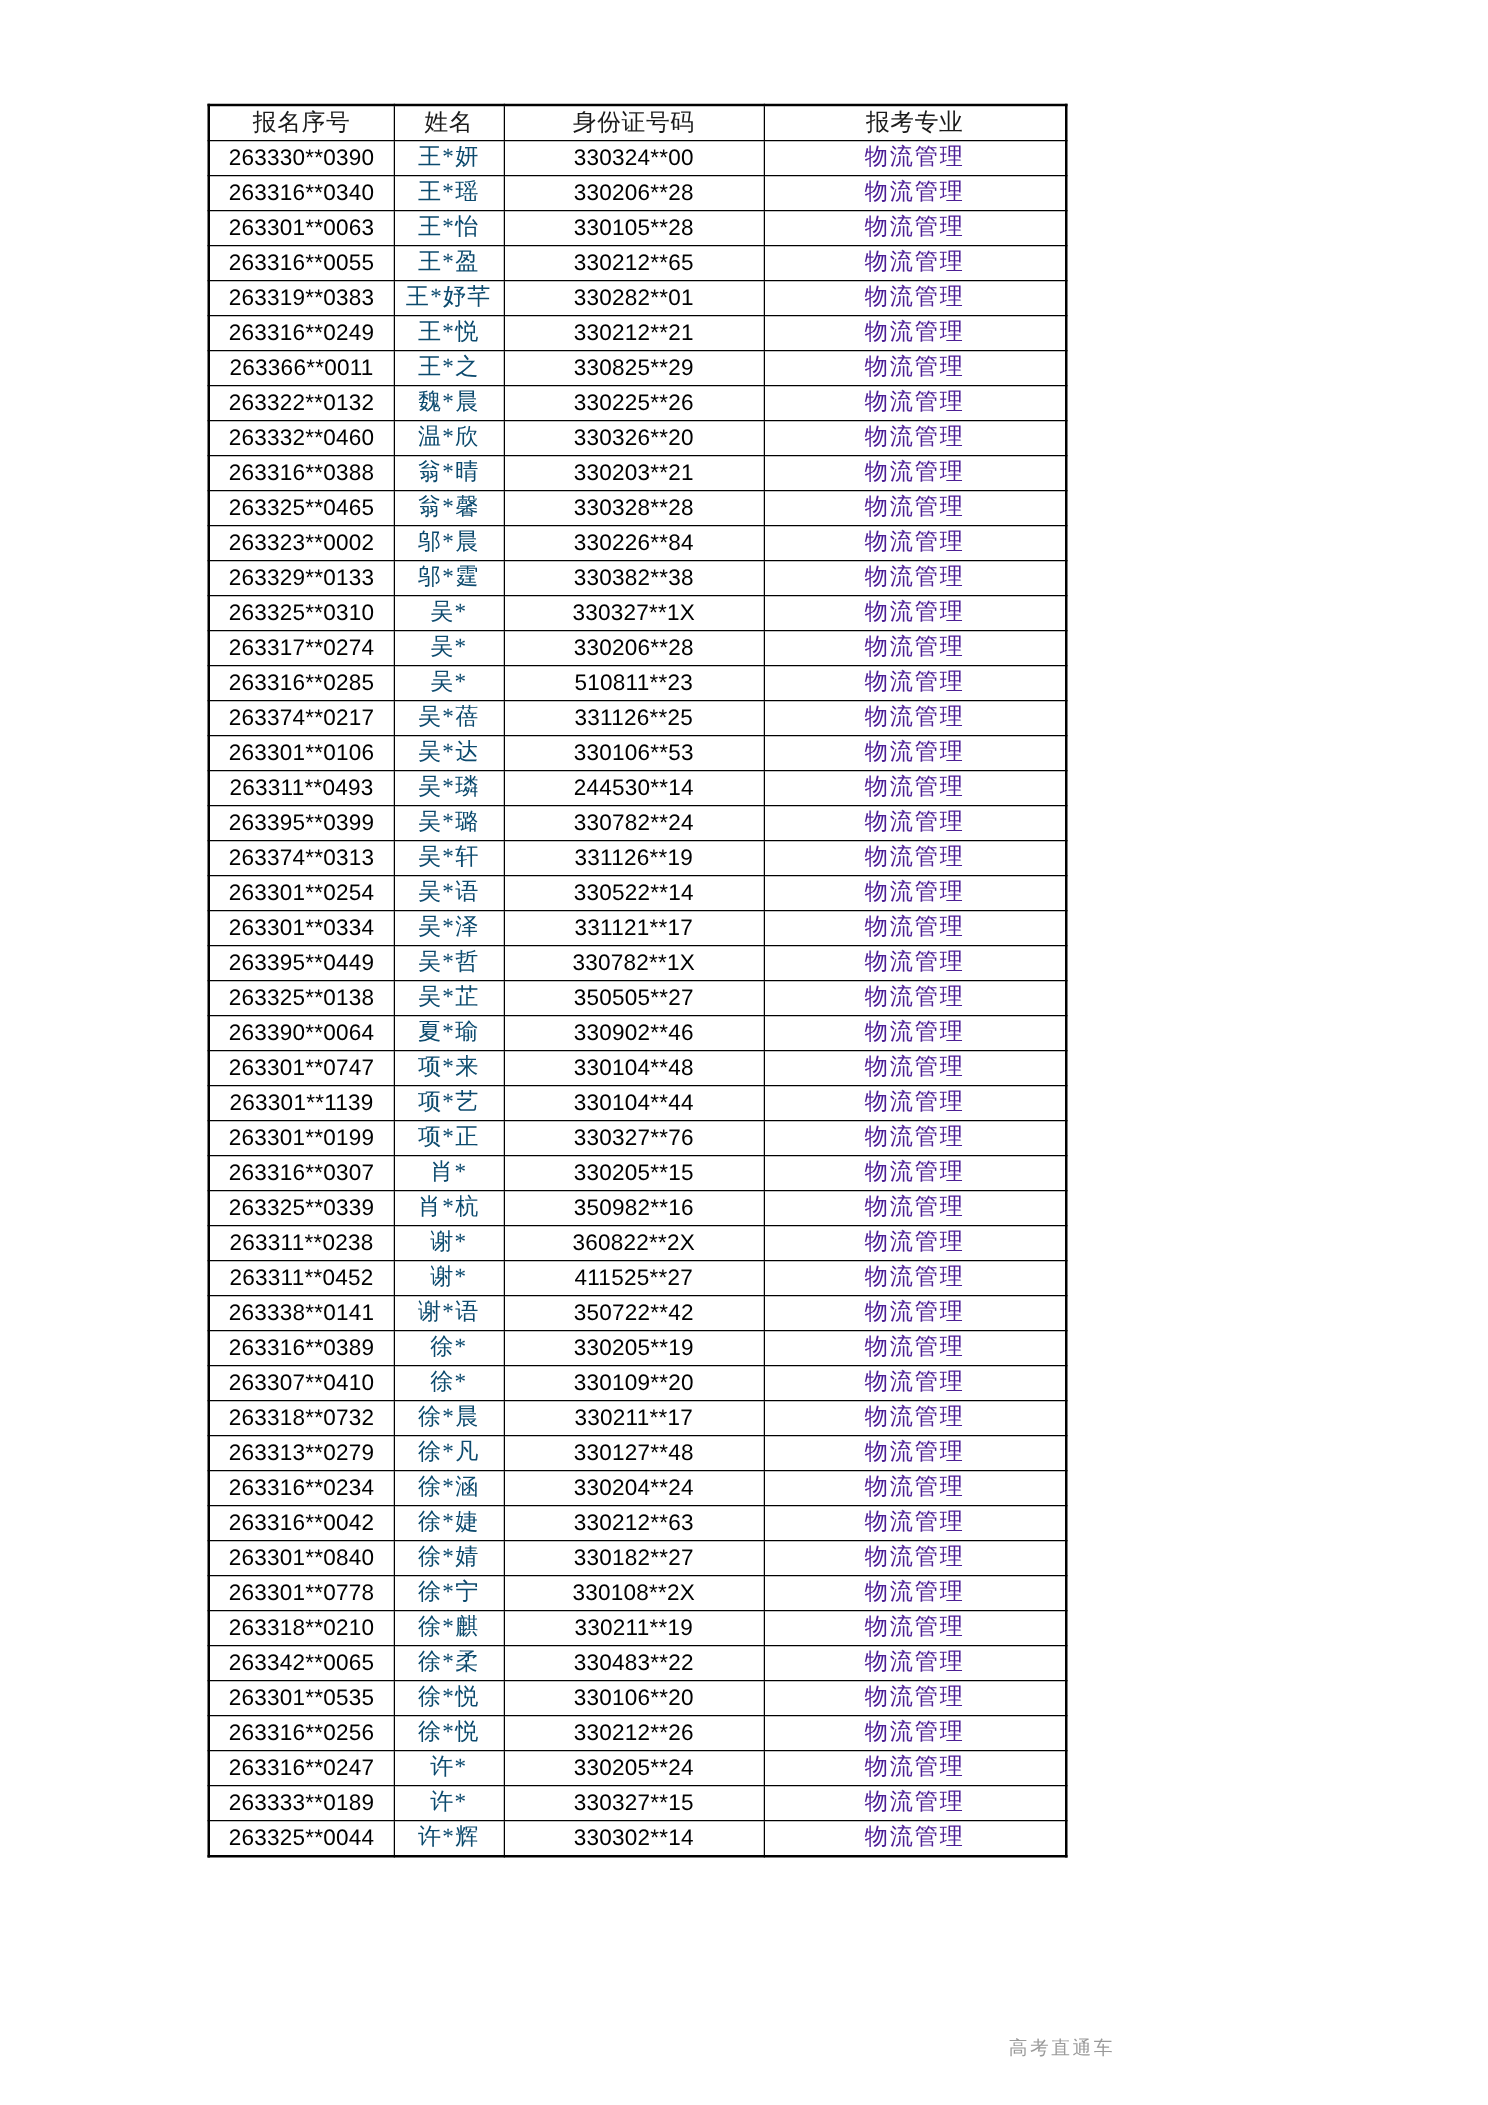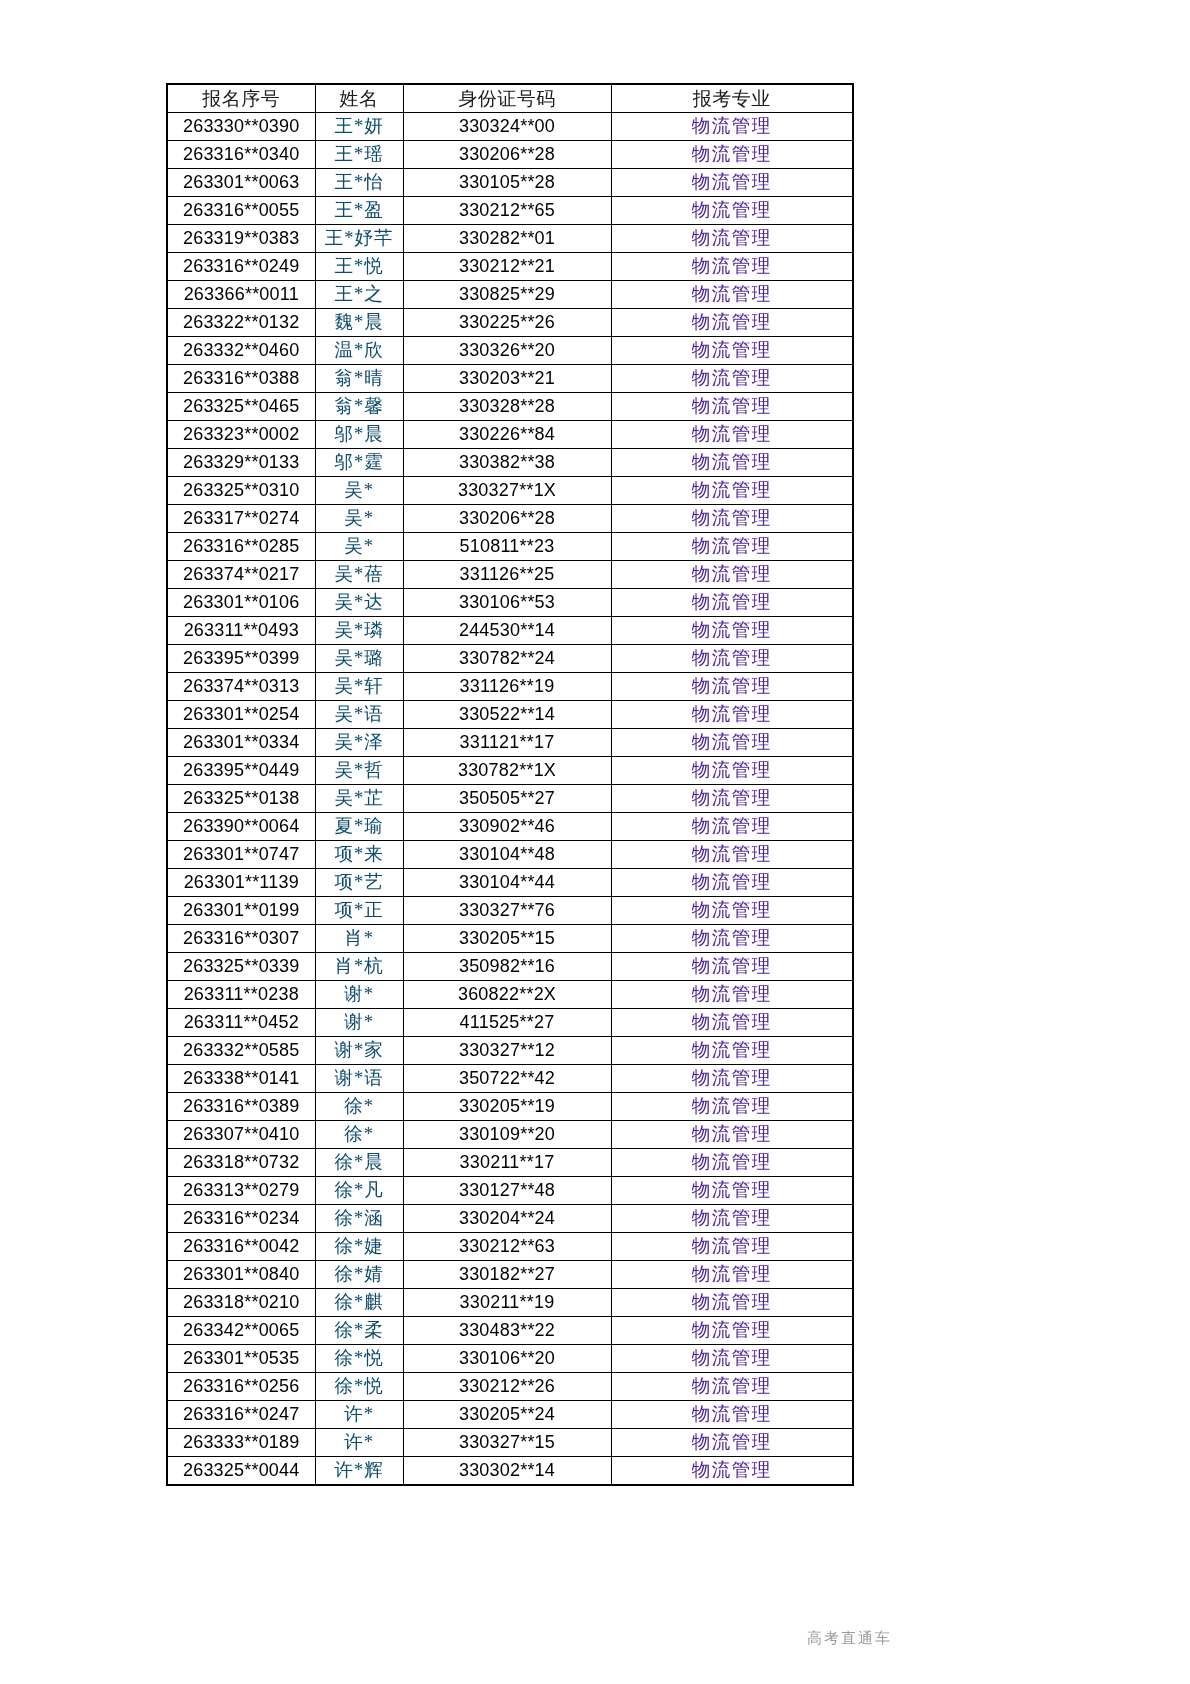--- a/index.html
+++ b/index.html
@@ -302,26 +302,20 @@
             <td class="idno">360822**2X</td>
             <td class="major">物流管理</td>
           </tr>
           <tr>
             <td class="seq">263311**0452</td>
             <td class="name">谢*</td>
             <td class="idno">411525**27</td>
             <td class="major">物流管理</td>
           </tr>
           <tr>
-            <td class="seq">263332**0585</td>
-            <td class="name">谢*家</td>
-            <td class="idno">330327**12</td>
-            <td class="major">物流管理</td>
-          </tr>
-          <tr>
             <td class="seq">263338**0141</td>
             <td class="name">谢*语</td>
             <td class="idno">350722**42</td>
             <td class="major">物流管理</td>
           </tr>
           <tr>
             <td class="seq">263316**0389</td>
             <td class="name">徐*</td>
             <td class="idno">330205**19</td>
             <td class="major">物流管理</td>
@@ -356,20 +350,26 @@
             <td class="idno">330212**63</td>
             <td class="major">物流管理</td>
           </tr>
           <tr>
             <td class="seq">263301**0840</td>
             <td class="name">徐*婧</td>
             <td class="idno">330182**27</td>
             <td class="major">物流管理</td>
           </tr>
           <tr>
+            <td class="seq">263301**0778</td>
+            <td class="name">徐*宁</td>
+            <td class="idno">330108**2X</td>
+            <td class="major">物流管理</td>
+          </tr>
+          <tr>
             <td class="seq">263318**0210</td>
             <td class="name">徐*麒</td>
             <td class="idno">330211**19</td>
             <td class="major">物流管理</td>
           </tr>
           <tr>
             <td class="seq">263342**0065</td>
             <td class="name">徐*柔</td>
             <td class="idno">330483**22</td>
             <td class="major">物流管理</td>

